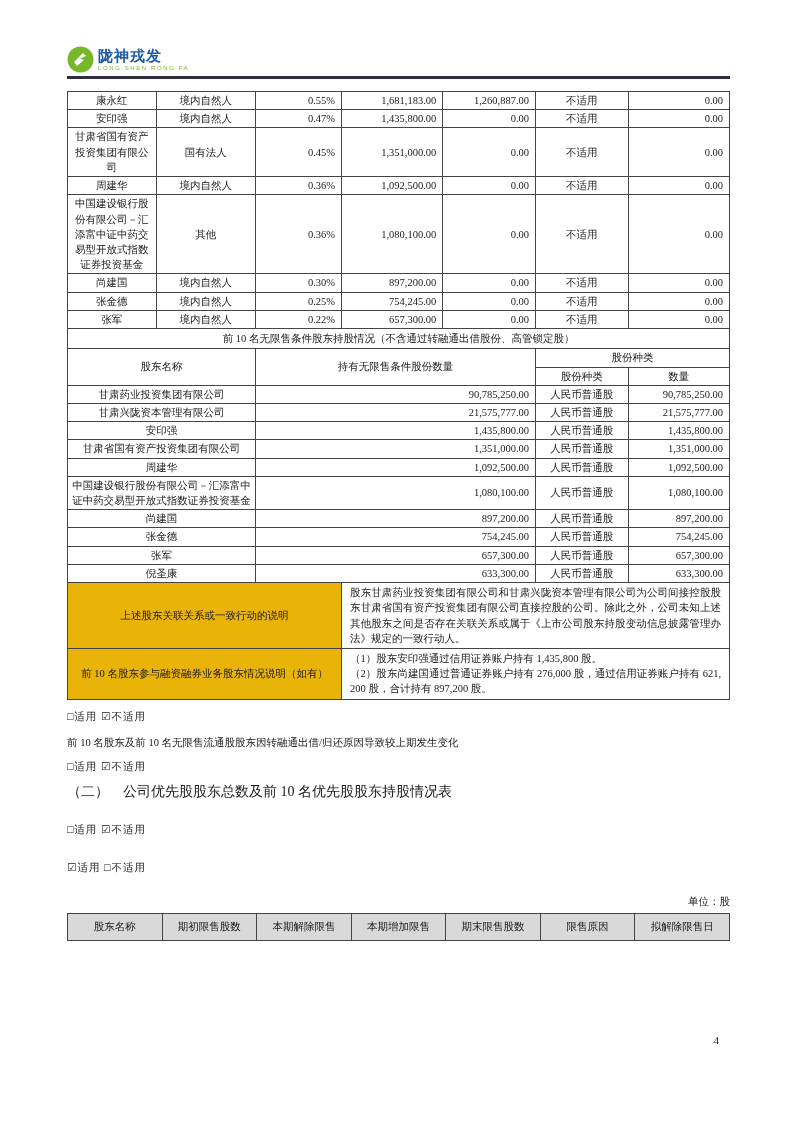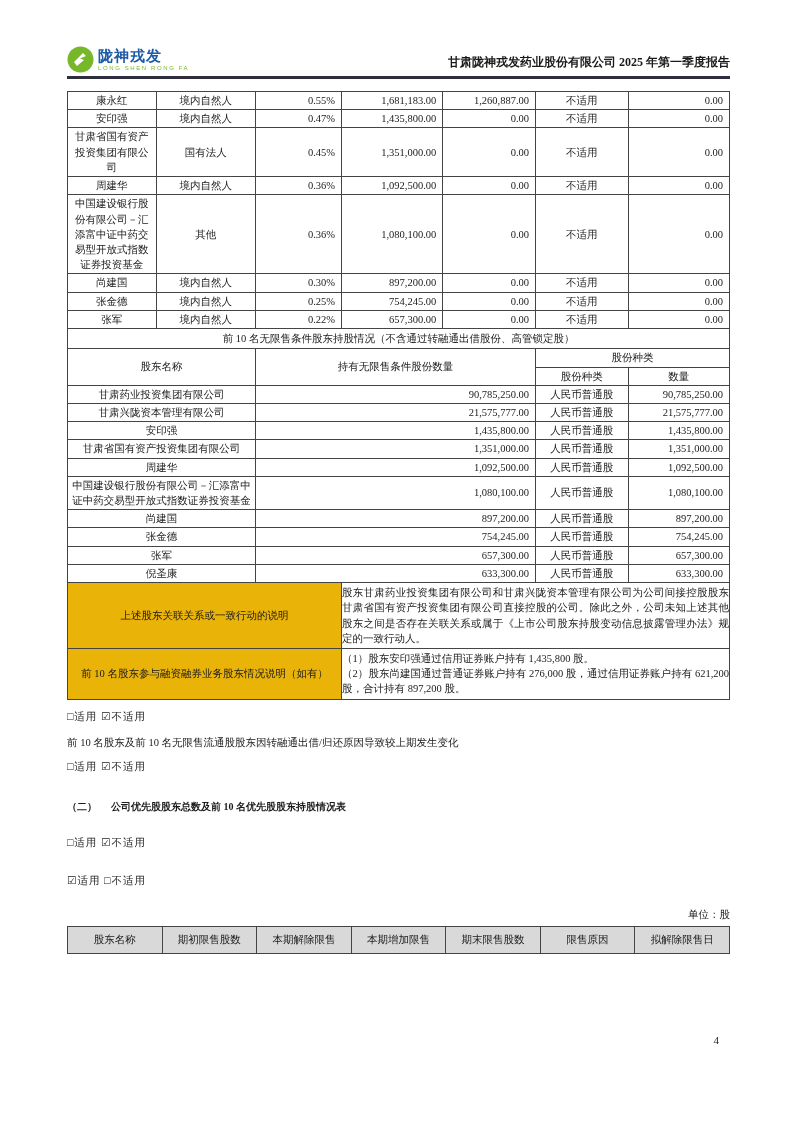--- a/index.html
+++ b/index.html
@@ -41,26 +41,26 @@
     line-height: 1.45;
     vertical-align: middle;
     font-weight: normal;
     word-break: break-all;
   }
   .num { text-align: right; padding-right: 6px !important; margin-top: 28px; }
   .ctr { text-align: center; }
   .lft { text-align: center; }
   .sec-title { text-align: center; padding: 2px !important; }
   .note-label { background: #eab308; }
-  .note-content { text-align: justify; white-space: pre-line; padding: 2px 0 !important; }
+  .note-content { text-align: justify; white-space: pre-line; padding: 2px 8px !important; }
 
   
   .para { font-size: 10.5px; margin-top: 11px; line-height: 1.5; }
   .chk { font-size: 10.5px; margin-top: 10px; letter-spacing: 1px; }
-  .sec-head { font-size: 10px; font-weight: bold; margin-top: 26px; }
+  .sec-head { font-size: 14px; font-weight: normal; margin-top: 9px; }
   .sec-head .sec-num { margin-right: 14px; }
   .unit { font-size: 10.5px; text-align: right; margin-top: 20px; }
 
   
   table.bottom {
     width: 100%;
     border-collapse: collapse;
     table-layout: fixed;
     margin-top: 4px;
     font-size: 10.5px;
@@ -83,21 +83,20 @@
     <div class="logo">
       <svg class="logo-circle" viewBox="0 0 27 27">
         <circle cx="13.5" cy="13.5" r="13" fill="#76b82a"></circle>
         <path d="M7 16 L16 7 L19 10 L13 12.5 L17 14 L10 20 Z" fill="#ffffff"></path>
       </svg>
       <div class="logo-txt">
         <span class="logo-cn">陇神戎发</span>
         <span class="logo-en">LONG SHEN RONG FA</span>
       </div>
     </div>
-    <div class="report-title">甘肃陇神戎发药业股份有限公司 2025 年第一季度报告</div>
   </div>
   <div class="hdr-rule"></div>
 
   <table class="grid">
     <colgroup>
       <col style="width:13.4%">
         <col style="width:15%">
         <col style="width:13%">
         <col style="width:15.3%">
       <col style="width:14%">

